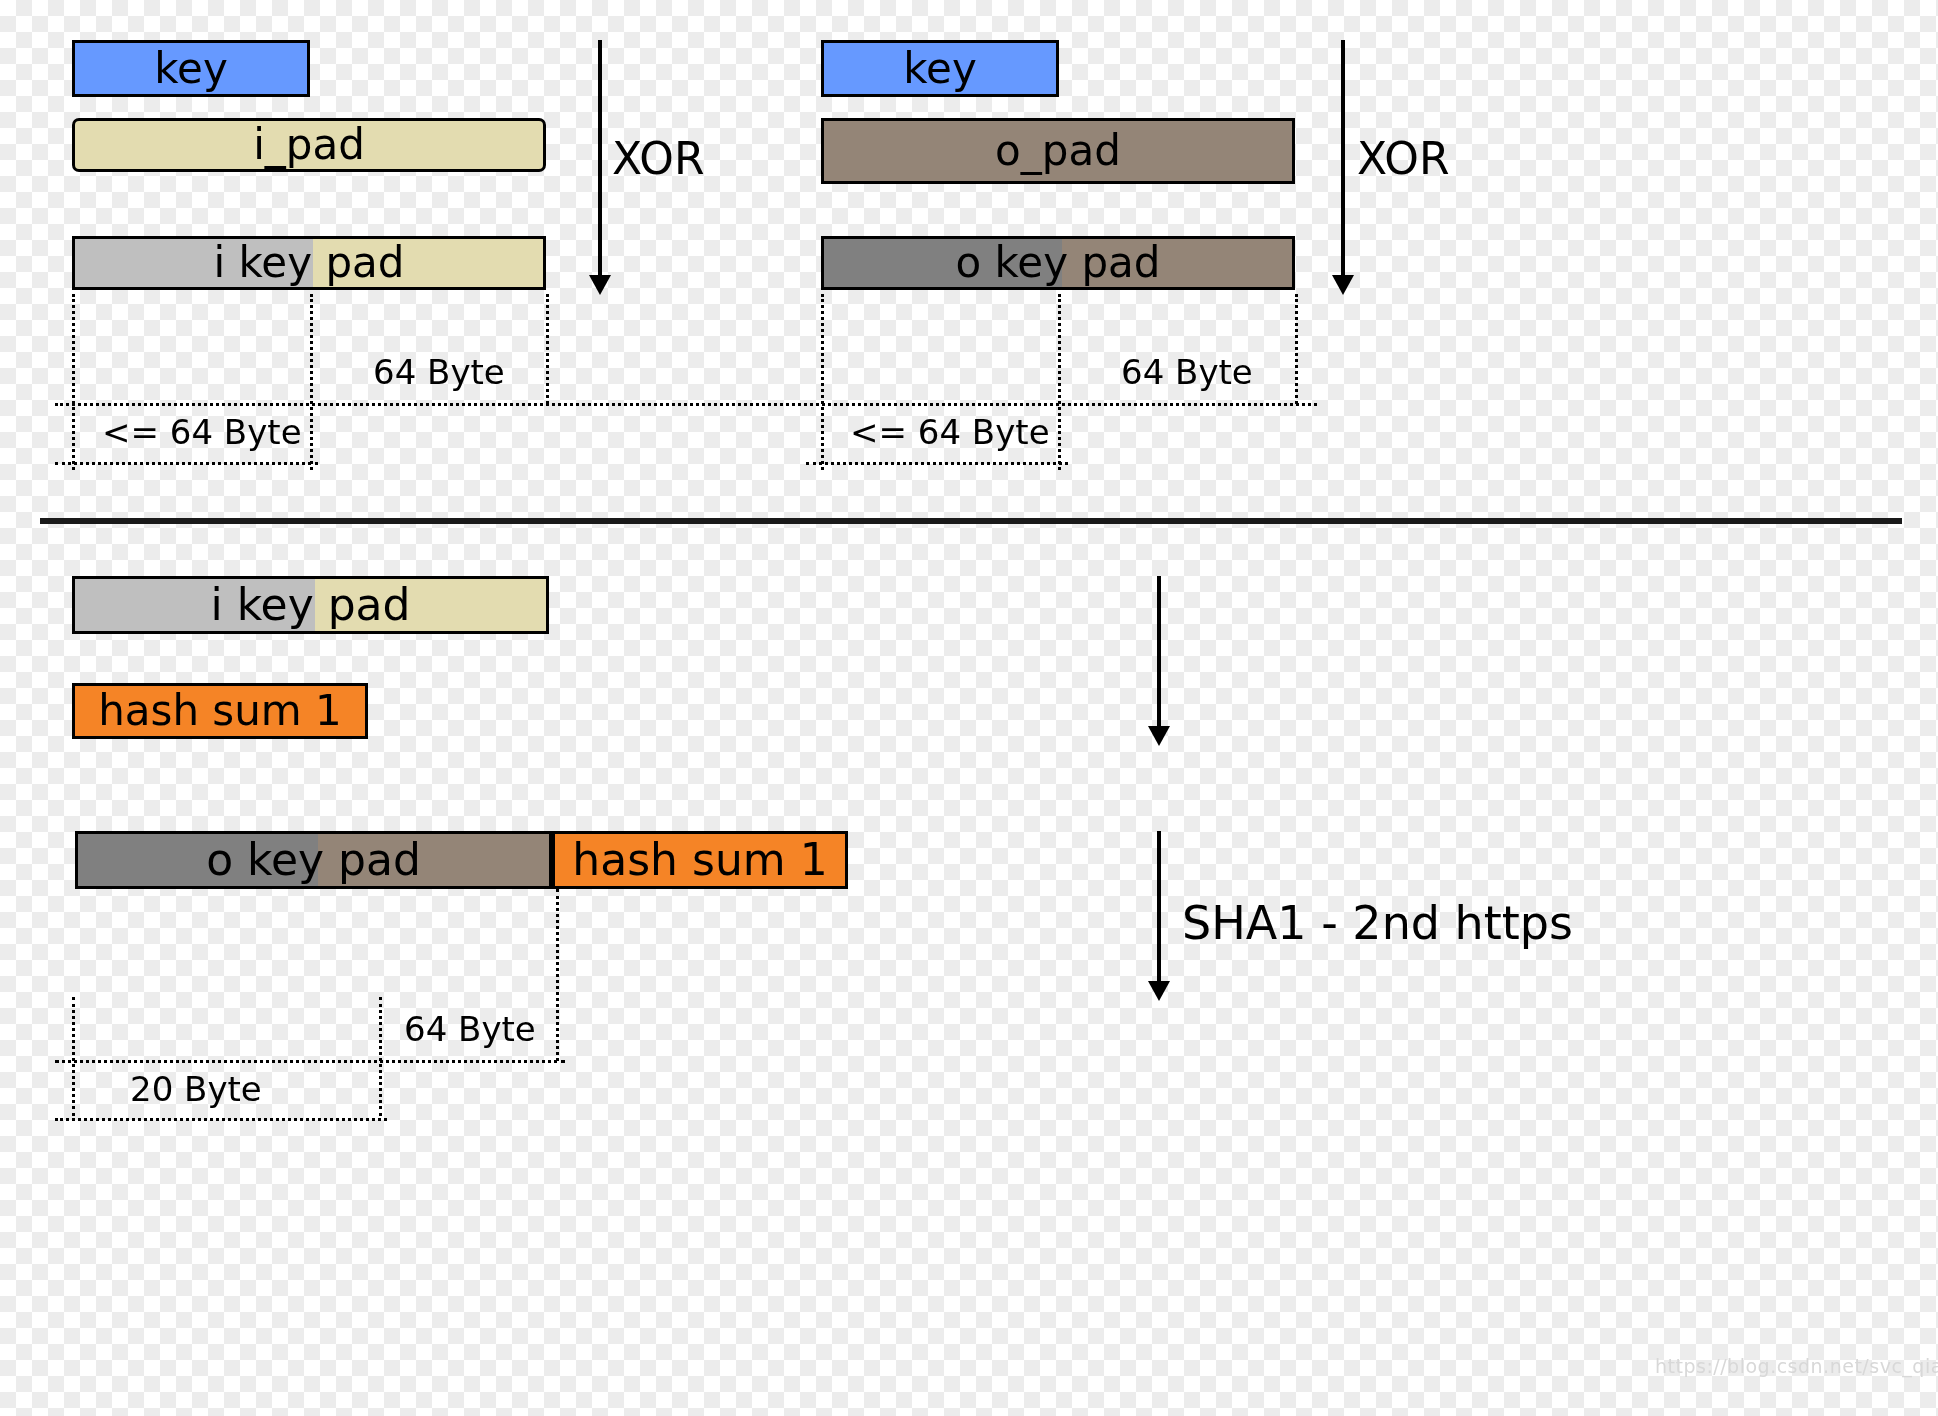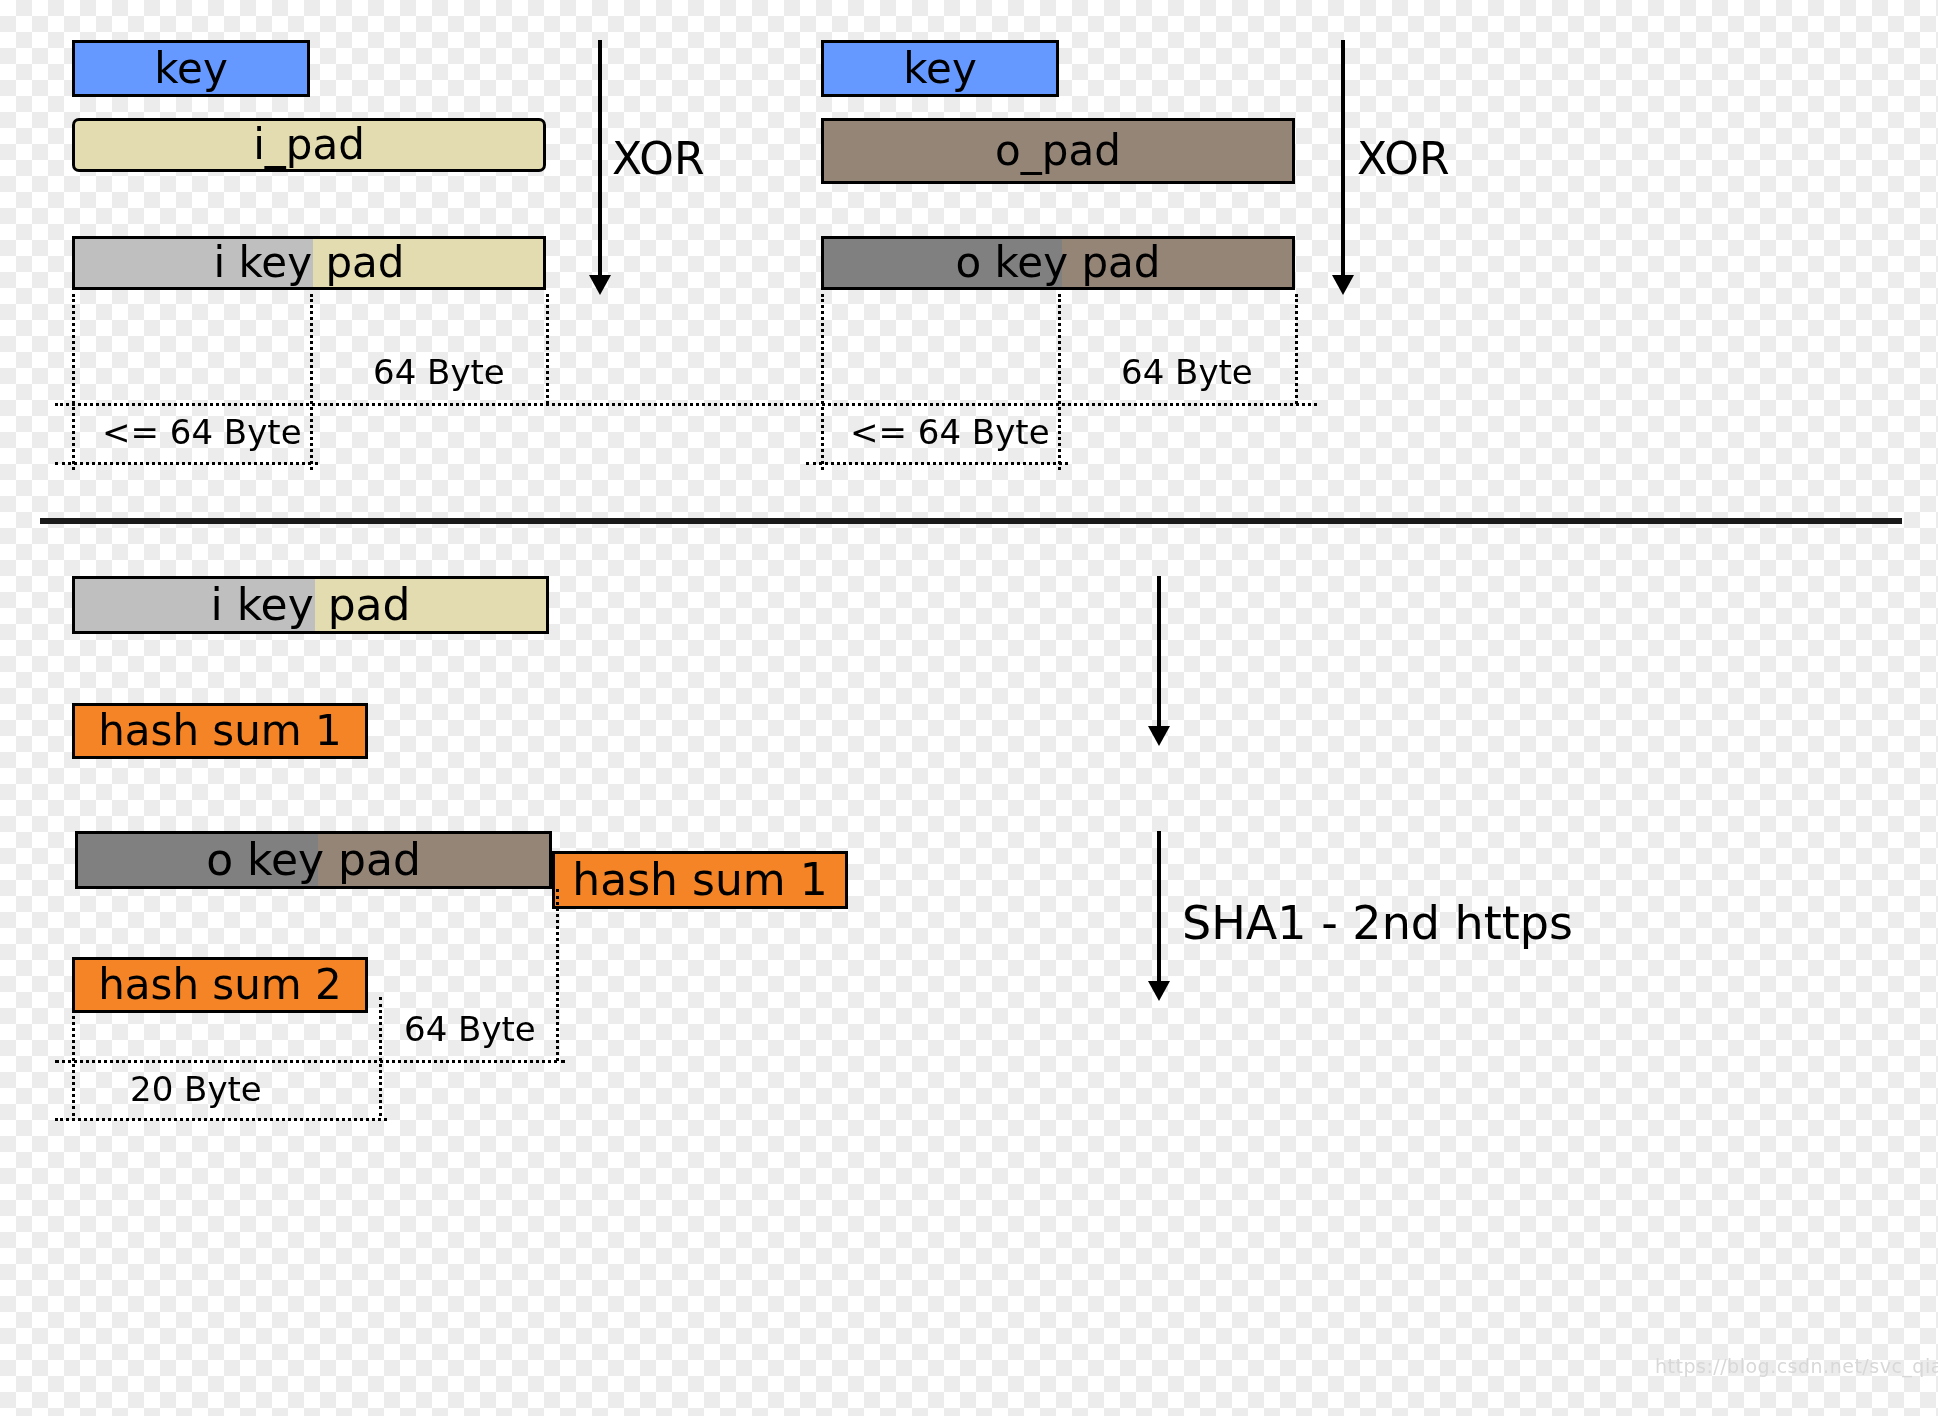--- a/index.html
+++ b/index.html
@@ -46,21 +46,21 @@
     bottom: 0;
     z-index: 1;
   }
 
   .c-key      { background: #6699ff; }
   .c-ipad     { background: #e3dcb0; }
   .c-opad     { background: #948577; }
   .c-graylt   { background: #bfbfbf; }
   .c-graydk   { background: #808080; }
   .c-message  { background: #fae391; }
-  .c-orange   { background: #f58426; margin-top: 20px; }
+  .c-orange   { background: #f58426; }
 
   
   .txt {
     position: absolute;
     color: #000000;
     white-space: nowrap;
     line-height: 1;
   }
 
   
@@ -177,23 +177,20 @@
 
   <div class="blk" style="left:75px; top:831px; width:477px; height:58px; font-size:44px; background:#948577;">
     <div class="split c-graydk" style="left:0; width:240px;"></div>
     <span class="lbl">o key pad</span>
   </div>
 
   <div class="blk c-orange" style="left:552px; top:831px; width:296px; height:58px; font-size:44px;">
     <span class="lbl">hash sum 1</span>
   </div>
 
-  <div class="blk c-orange" style="left:72px; top:937px; width:296px; height:56px; font-size:42px;">
-    <span class="lbl">hash sum 2</span>
-  </div>
 
   <div class="arrow-line" style="left:1157px; top:831px; height:155px;"></div>
   <div class="arrow-head" style="left:1148px; top:981px;"></div>
   <div class="txt" style="left:1182px; top:900px; font-size:46px;">SHA1 - 2nd https</div>
 
   <div class="vdot" style="left:72px; top:997px; height:119px;"></div>
   <div class="vdot" style="left:379px; top:997px; height:119px;"></div>
   <div class="vdot" style="left:556px; top:889px; height:172px;"></div>
   <div class="hdot" style="left:55px; top:1060px; width:510px;"></div>
   <div class="txt" style="left:404px; top:1012px; font-size:34px;">64 Byte</div>

